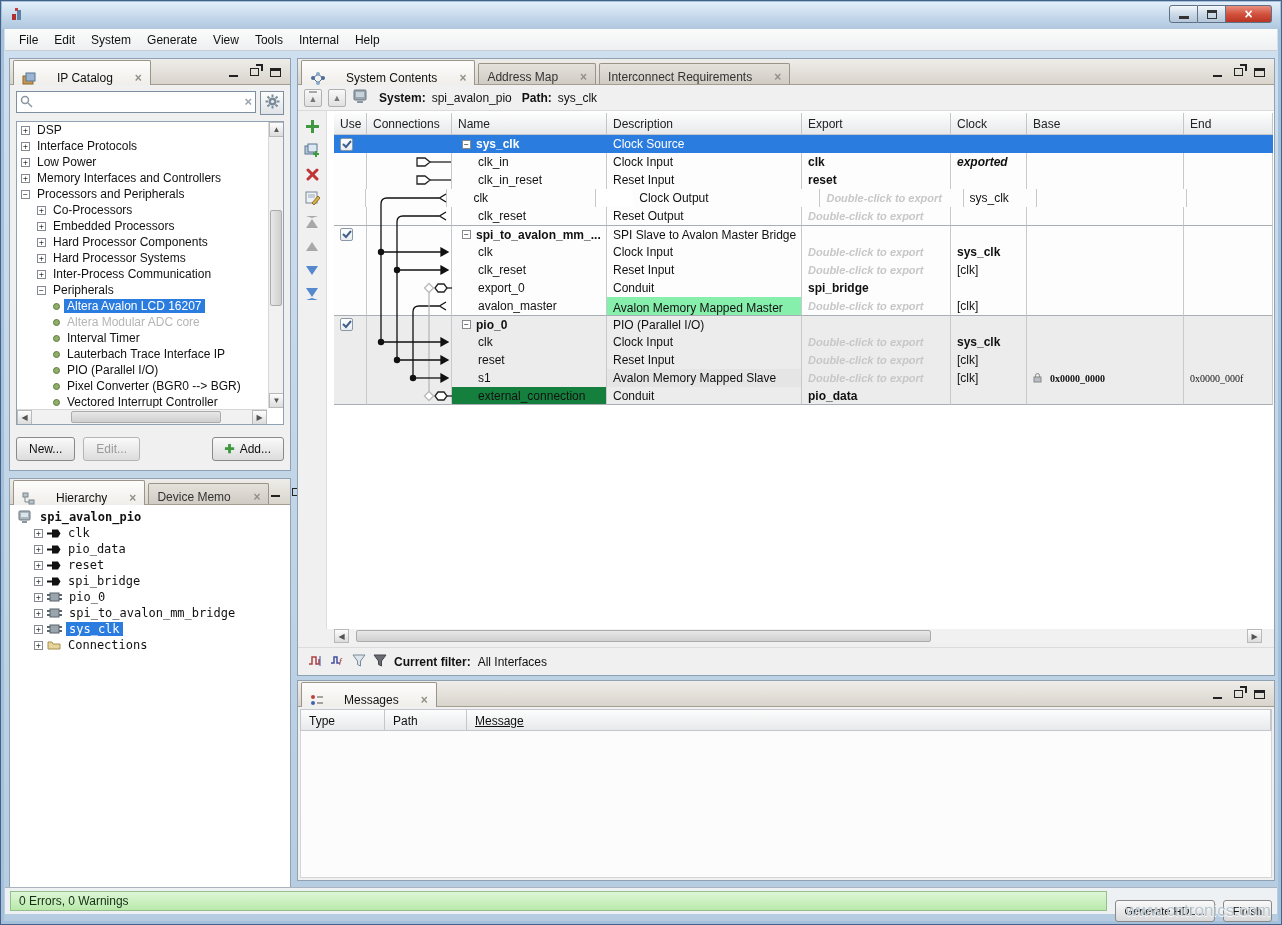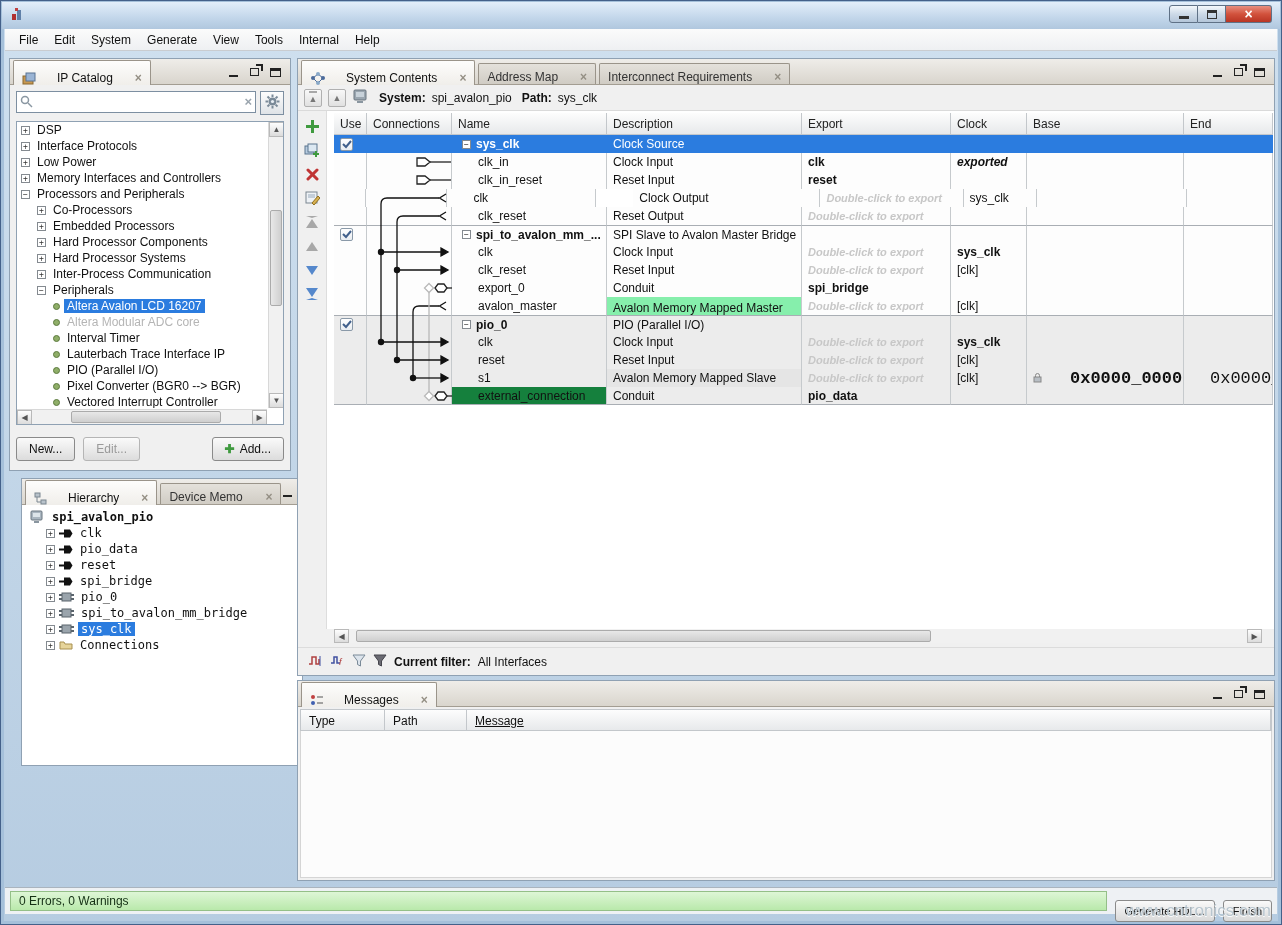--- a/index.html
+++ b/index.html
@@ -76,21 +76,21 @@
   .sb-btn { position:absolute; width:15px; height:15px; background:linear-gradient(#fdfdfd,#dcdcdc);
     border:1px solid #b9b9b9; color:#555; font-size:8px; display:flex; align-items:center; justify-content:center; cursor:pointer; }
   .thumb { position:absolute; background:linear-gradient(90deg,#e8e8e8,#cfcfcf); border:1px solid #ababab; border-radius:2px; cursor:grab; }
   .hthumb { background:linear-gradient(#e8e8e8,#cfcfcf); }
   .btn-row { position:absolute; left:6px; right:6px; bottom:8px; height:26px; display:flex; gap:8px; align-items:center; }
   .btn { height:24px; padding:0 12px; border:1px solid #8a8a8a; border-radius:3px; font-size:12px;
     background:linear-gradient(#fafafa,#dcdcdc); display:flex; align-items:center; gap:5px; cursor:pointer; }
   .btn.disabled { color:#9a9a9a; border-color:#b5b5b5; }
   .btn .plus { color:#3f9a3f; font-weight:bold; }
   
-  #hierarchy { left:20px; top:477px; width:282px; height:288px; }
+  #hierarchy { left:8px; top:477px; width:282px; height:432px; }
   .hier-body { position:absolute; top:26px; left:0; right:0; bottom:0; background:#fff; overflow:hidden; padding:4px 0 0 4px; }
   
   #system-contents { left:296px; top:57px; width:978px; height:618px; }
   .sc-toolbar { position:absolute; top:26px; left:0; right:0; height:26px; background:#f0f0f0;
     border-bottom:1px solid #dadada; display:flex; align-items:center; gap:6px; padding:0 6px; }
   .mini-btn { width:18px; height:18px; border:1px solid #b0b0b0; border-radius:2px; background:linear-gradient(#f8f8f8,#e0e0e0);
     display:flex; align-items:center; justify-content:center; color:#777; font-size:9px; cursor:pointer; }
   .sc-toolbar .lbl { font-weight:bold; margin-left:4px; }
   .sc-body { position:absolute; top:52px; left:0; right:0; bottom:46px; background:#fff; }
   .vtoolbar { position:absolute; left:0; top:0; bottom:0; width:29px; background:#f0f0f0; border-right:1px solid #ddd;
@@ -104,21 +104,21 @@
   .t-cell { border-right:1px solid #c6cacd; padding-left:6px; display:flex; align-items:center; overflow:hidden; white-space:nowrap; }
   .t-row.blockstart .t-cell { border-top:1px solid #a9aeb4; }
   .t-row.blockend .t-cell { border-bottom:1px solid #a9aeb4; }
   .t-row.sel .t-cell { background:#2b7cdf !important; color:#fff; border-right-color:#2b7cdf; }
   .name-group { font-weight:bold; }
   .name-child { padding-left:20px; }
   .ex-hint { color:#c7c7c7; font-style:italic; font-weight:bold; font-size:11px; }
   .ex-set { font-weight:bold; }
   .ck-exported { font-weight:bold; font-style:italic; }
   .ck-bold { font-weight:bold; }
-  .mono { font-family:Liberation Mono, monospace; font-size:17px;margin-left:20px; }
+  .mono { font-family:Liberation Serif, serif; font-size:10px; }
   .checkbox { width:13px; height:13px; min-width:13px; border:1px solid #8a99a8; border-radius:2px; margin-left:6px;
     background:linear-gradient(#fff,#e9edf1); display:flex; align-items:center; justify-content:center; cursor:pointer; }
   .checkbox svg { display:block; }
   .conn-svg { position:absolute; left:33px; top:0; pointer-events:none; }
   .sc-hscroll { position:absolute; bottom:32px; left:36px; right:12px; height:14px; background:#f1f1f1; }
   .sc-filter { position:absolute; bottom:0; left:0; right:0; height:28px; background:#f0f0f0; border-top:1px solid #dcdcdc;
     display:flex; align-items:center; gap:7px; padding:0 10px; }
   .sc-filter .flabel { font-weight:bold; }
   
   #messages { left:296px; top:679px; width:978px; height:201px; }

